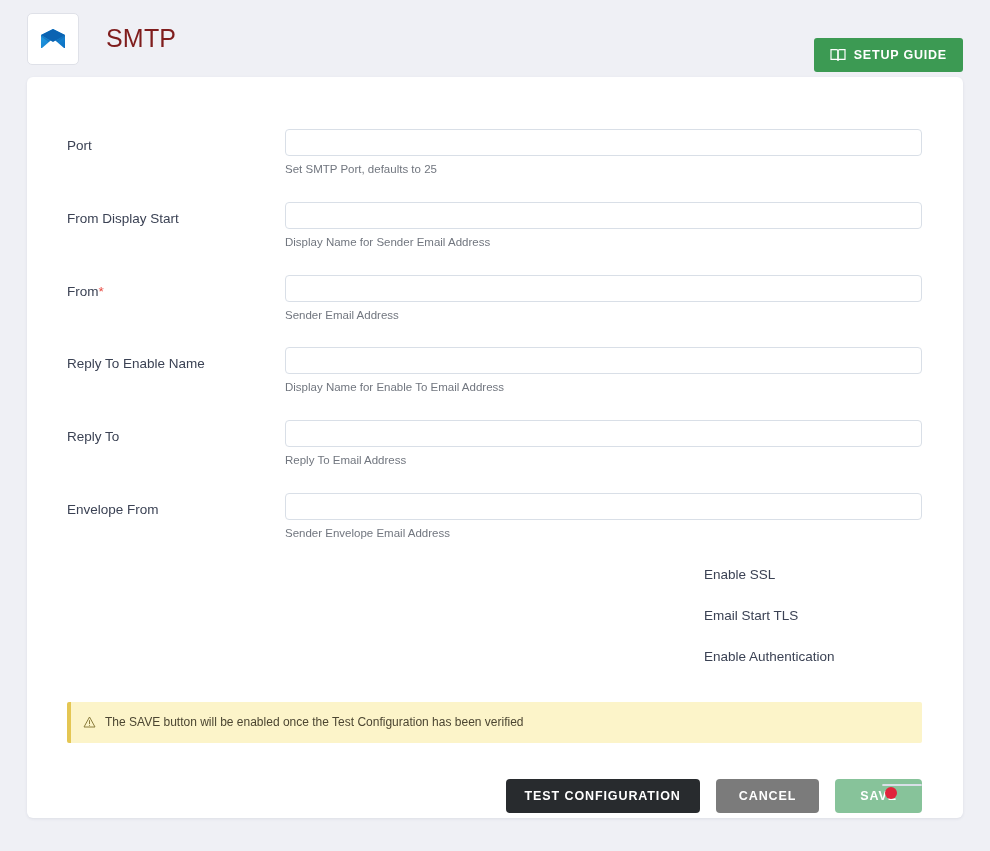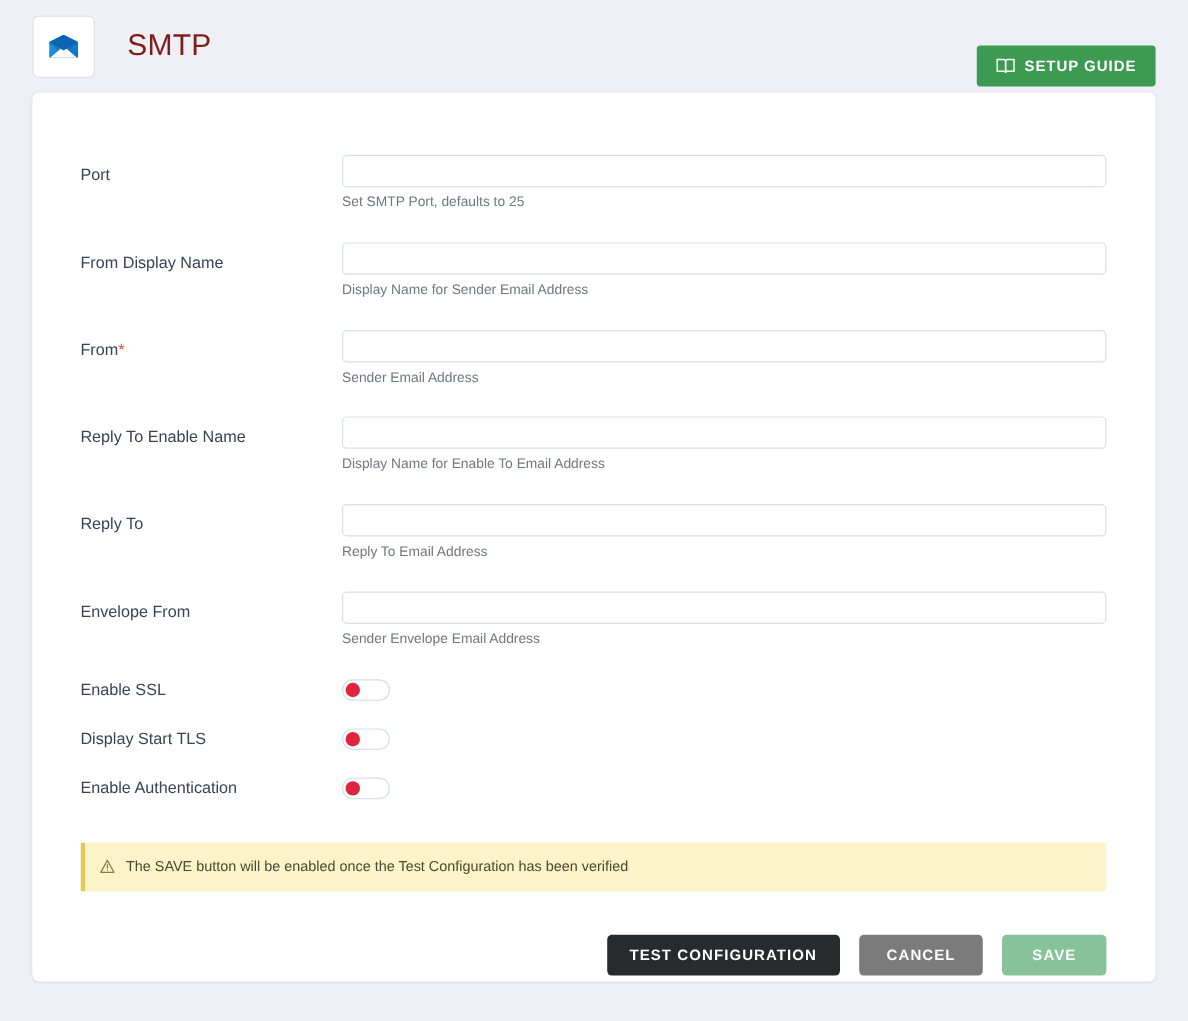--- a/index.html
+++ b/index.html
@@ -124,23 +124,24 @@
     font-size: 11.5px;
     color: #71767f;
     margin-top: 7px;
     line-height: 1.2;
   }
   .field-spacer { height: 25px; }
 
   
   .toggle-row {
     display: flex;
-    align-items: flex-start;
+    align-items: flex-end;
     padding: 0 41px 0 40px;
     height: 41px;
+    flex-direction: column;
   }
   .toggle-row .field-label { padding-top: 0; }
   .toggle {
     width: 40px;
     height: 18px;
     border-radius: 9px;
     border: 1px solid #d9dfe7;
     background: #ffffff;
     box-sizing: border-box;
     position: relative;
@@ -251,21 +252,21 @@
     <div class="field-row">
       <div class="field-label"><span>Port</span></div>
       <div class="field-control">
         <input class="text-input" type="text" placeholder="" style="">
         <div class="help-text">Set SMTP Port, defaults to 25</div>
       </div>
     </div>
     <div class="field-spacer"></div>
 
     <div class="field-row">
-      <div class="field-label"><span>From Display Name</span></div>
+      <div class="field-label"><span>From Display Start</span></div>
       <div class="field-control">
         <input class="text-input" type="text" placeholder="" style="">
         <div class="help-text">Display Name for Sender Email Address</div>
       </div>
     </div>
     <div class="field-spacer"></div>
 
     <div class="field-row">
       <div class="field-label"><span>From</span><span class="req-star">*</span></div>
       <div class="field-control">
@@ -303,21 +304,21 @@
     <div class="field-spacer"></div>
 
     <div class="toggle-row">
       <div class="field-label">Enable SSL</div>
       <div class="toggle">
         <div class="knob"></div>
       </div>
     </div>
 
     <div class="toggle-row">
-      <div class="field-label">Display Start TLS</div>
+      <div class="field-label">Email Start TLS</div>
       <div class="toggle">
         <div class="knob"></div>
       </div>
     </div>
 
     <div class="toggle-row">
       <div class="field-label">Enable Authentication</div>
       <div class="toggle">
         <div class="knob"></div>
       </div>

